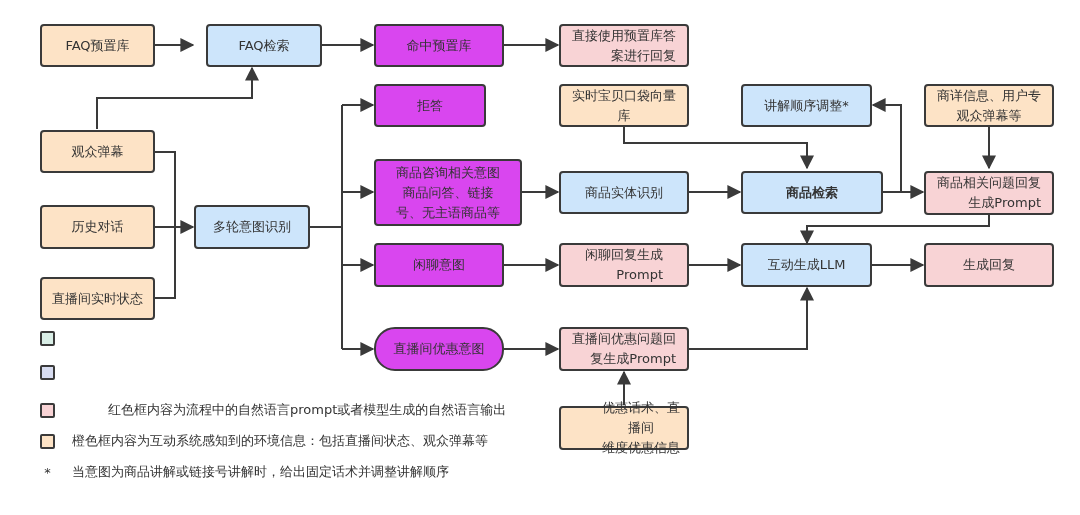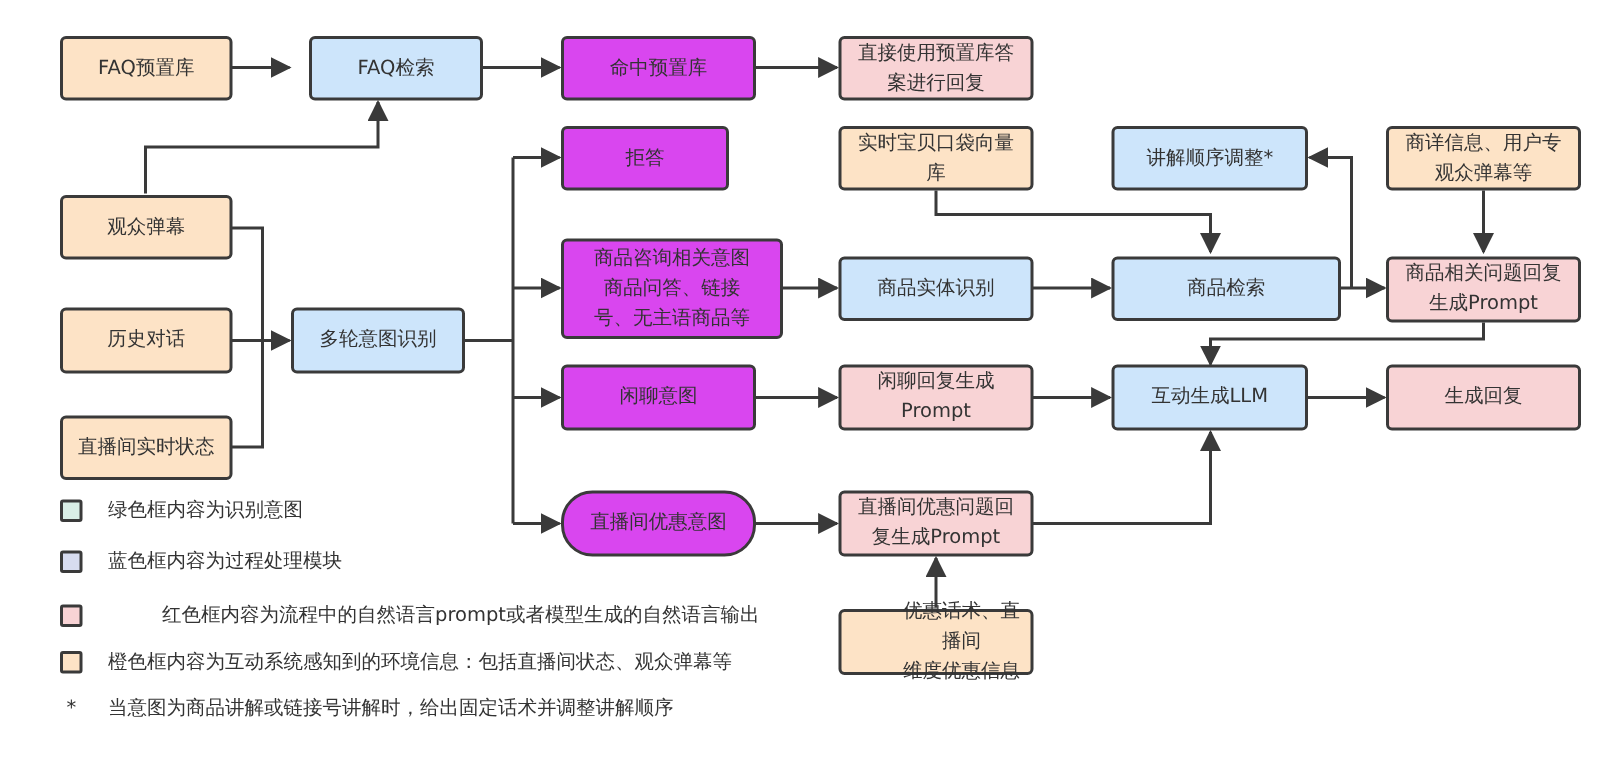--- a/index.html
+++ b/index.html
@@ -5,21 +5,21 @@
   html, body { margin:0; padding:0; background:#ffffff; }
   body { width:1080px; height:515px; position:relative; overflow:hidden;
          font-family: "DejaVu Sans", "Liberation Sans", sans-serif; color:#333; }
   #edges { position:absolute; left:0; top:0; width:1080px; height:515px; }
   .node { position:absolute; box-sizing:border-box; border:2px solid #3a3a3a; border-radius:4px;
           display:flex; align-items:center; justify-content:center; text-align:center;
           font-size:13px; line-height:20px; color:#333; padding:0 4px; white-space:pre-line; }
   .orange { background:#fde3c6; }
   .blue   { background:#cde5fb; }
   .green  { background:#d946ef; }
-  .red    { background:#f8d3d5; }
+  .red    { background:#f8d3d5;text-align:right; }
   .legend-item { position:absolute; left:40px; display:flex; align-items:center; font-size:13px; color:#333; }
   .swatch { width:15px; height:15px; box-sizing:border-box; border:2px solid #3a3a3a; border-radius:2px; margin-right:17px; }
   .star { width:15px; margin-right:17px; text-align:center; font-size:13px; }
 </style>
 </head>
 <body>
 
 <svg id="edges" xmlns="http://www.w3.org/2000/svg">
   <defs>
     <marker id="arrow" viewBox="0 0 10 10" refX="9" refY="5" markerWidth="7" markerHeight="7" orient="auto-start-reverse">
@@ -93,36 +93,34 @@
 库</div>
 <div class="node blue" style="left:559px;top:171px;width:130px;height:43px;">商品实体识别</div>
 <div class="node red" style="left:559px;top:243px;width:130px;height:44px;">闲聊回复生成
 Prompt</div>
 <div class="node red" style="left:559px;top:327px;width:130px;height:44px;">直播间优惠问题回
 复生成Prompt</div>
 <div class="node orange" style="left:559px;top:406px;width:130px;height:44px;padding-left:38px;">优惠话术、直播间
 维度优惠信息</div>
 
 <div class="node blue" style="left:741px;top:84px;width:131px;height:43px;">讲解顺序调整*</div>
-<div class="node blue" style="left:741px;top:171px;width:153px;height:43px;">商品检索</div>
+<div class="node blue" style="left:741px;top:171px;width:142px;height:43px;font-weight:bold;">商品检索</div>
 <div class="node blue" style="left:741px;top:243px;width:131px;height:44px;">互动生成LLM</div>
 
 <div class="node orange" style="left:924px;top:84px;width:130px;height:43px;">商详信息、用户专
 观众弹幕等</div>
 <div class="node red" style="left:924px;top:171px;width:130px;height:44px;">商品相关问题回复
 生成Prompt</div>
 <div class="node red" style="left:924px;top:243px;width:130px;height:44px;">生成回复</div>
 
 <div class="legend-item" style="top:331px;">
   <span class="swatch" style="background:#d9eee6;"></span>
-  <span>绿色框内容为识别意图</span>
 </div>
 <div class="legend-item" style="top:365px;">
   <span class="swatch" style="background:#d7dcf0;"></span>
-  <span>蓝色框内容为过程处理模块</span>
 </div>
 <div class="legend-item" style="top:401px;gap:36px;">
   <span class="swatch" style="background:#f8d3d5;"></span>
   <span>红色框内容为流程中的自然语言prompt或者模型生成的自然语言输出</span>
 </div>
 <div class="legend-item" style="top:432px;">
   <span class="swatch" style="background:#fde3c6;"></span>
   <span>橙色框内容为互动系统感知到的环境信息：包括直播间状态、观众弹幕等</span>
 </div>
 <div class="legend-item" style="top:463px;">

